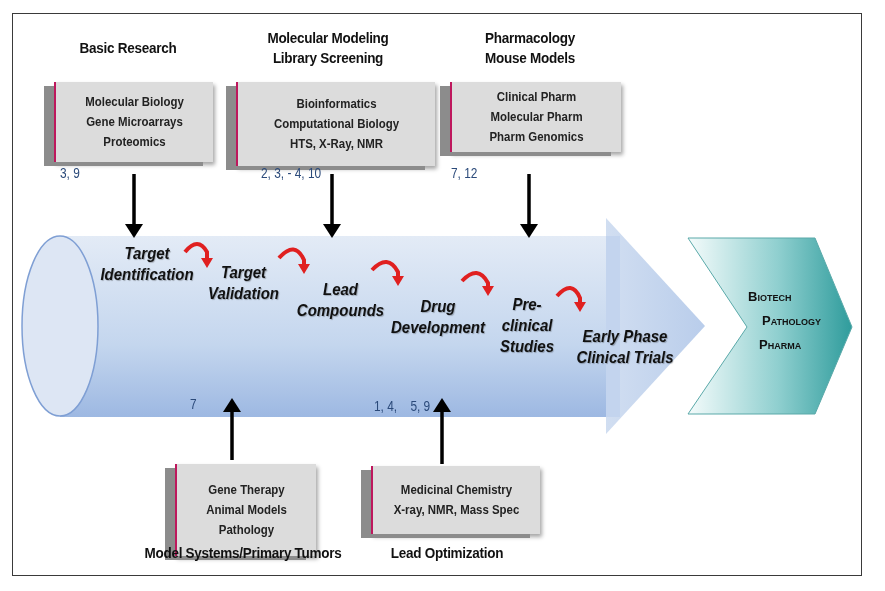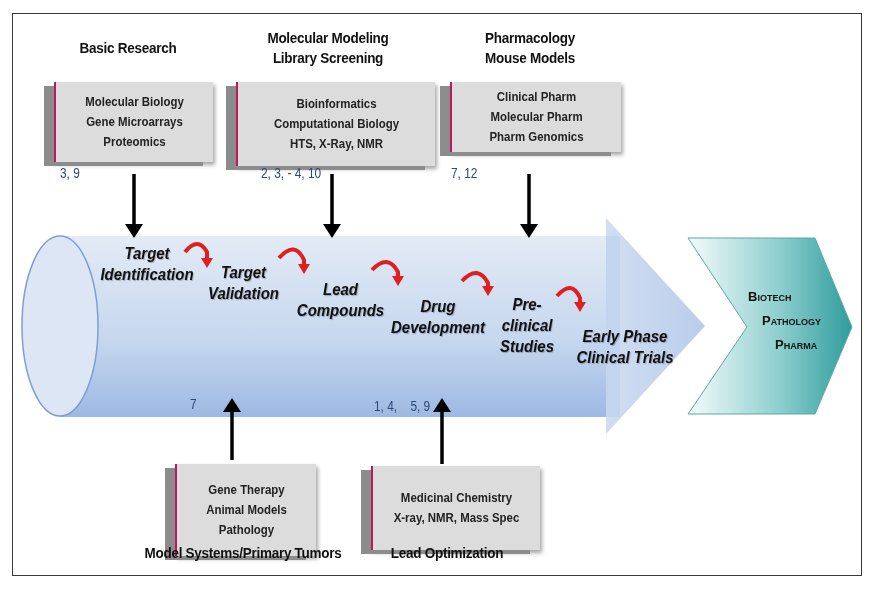--- a/index.html
+++ b/index.html
@@ -155,34 +155,34 @@
   <div>Studies</div>
 </div>
 <div class="stage" style="left:560px; top:326px; width:130px;">
   <div>Early Phase</div>
   <div>Clinical Trials</div>
 </div>
 
 <div class="partners" style="left:748px; top:285px;">
   <div class="sc" style="margin-left:0px;">Biotech</div>
   <div class="sc" style="margin-left:14px;">Pathology</div>
-  <div class="sc" style="margin-left:16px;padding-left:11px;">Pharma</div>
+  <div class="sc" style="margin-left:0;padding-left:11px;">Pharma</div>
 </div>
 
 <div class="refs" style="left:190px; top:396px;">7</div>
 <div class="refs" style="left:374px; top:398px; white-space:pre;">1, 4,    5, 9</div>
 
 <div class="box" style="left:175px; top:464px; width:130px; height:92px;">
   <div class="lines">
     <div>Gene Therapy</div>
     <div>Animal Models</div>
     <div>Pathology</div>
   </div>
 </div>
-<div class="box" style="left:371px; top:466px; width:158px; height:84px;">
+<div class="box" style="left:371px; top:466px; width:158px; height:68px;">
   <div class="lines">
     <div>Medicinal Chemistry</div>
     <div>X-ray, NMR, Mass Spec</div>
   </div>
 </div>
 
 <div class="hdr" style="left:118px; top:543px; width:250px;">Model Systems/Primary Tumors</div>
 <div class="hdr" style="left:372px; top:543px; width:150px;">Lead Optimization</div>
 
 </body></html>

